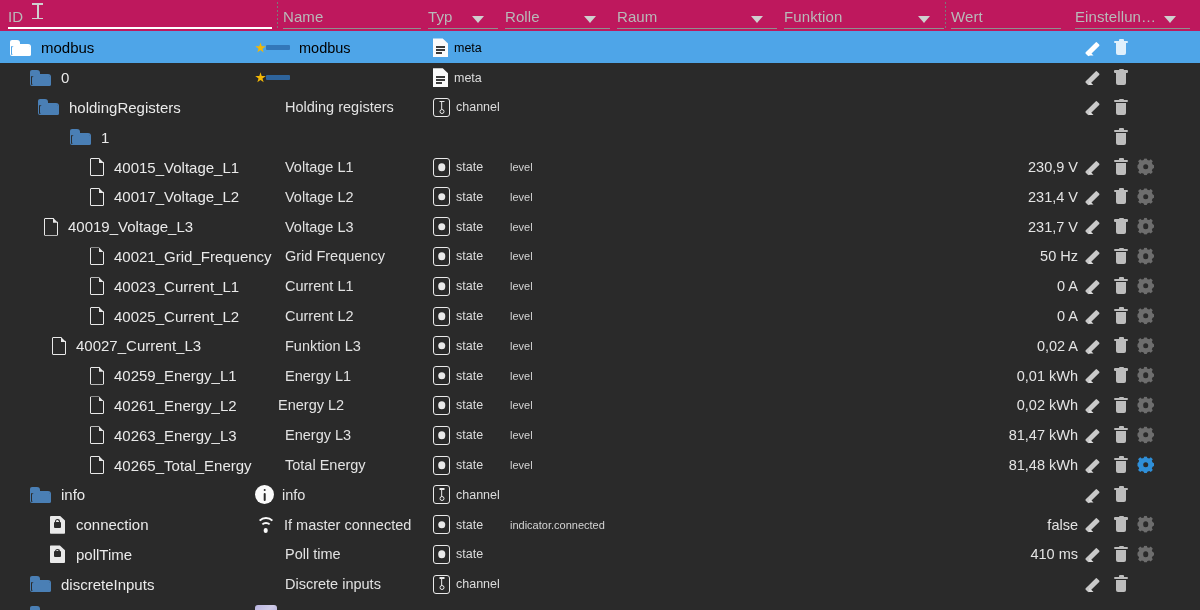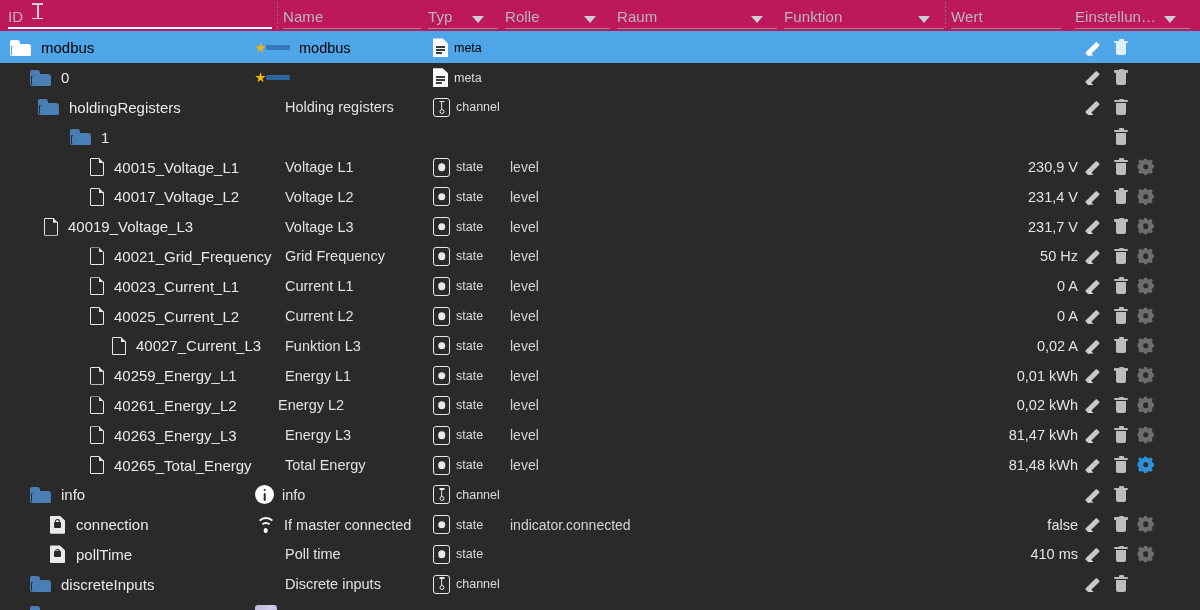--- a/index.html
+++ b/index.html
@@ -60,21 +60,21 @@
   .c-id   { left:0; }
   .c-name { left:255px; }
   .c-typ  { left:433px; }
   .c-rolle{ left:510px; }
   .c-wert { left:948px; width:130px; justify-content:flex-end; }
   .c-act  { left:1088px; width:100px; }
 
   .id-label{ font-size:15px; color:#eaeaea; white-space:nowrap; }
   .name-label{ font-size:14.5px; color:#e2e2e2; white-space:nowrap; }
   .typ-label{ font-size:12.5px; color:#dcdcdc; white-space:nowrap; margin-left:6px; }
-  .rolle-label{ font-size:14px; color:#d4d4d4; white-space:nowrap; }
+  .rolle-label{ font-size:11px; color:#d4d4d4; white-space:nowrap; }
   .wert-label{ font-size:14.5px; color:#e4e4e4; white-space:nowrap; }
 
   
   .ico{ display:inline-block; flex:0 0 auto; position:relative; }
 
   
   .folder{ width:21px; height:16px; }
   .folder .fb{
     position:absolute; left:0; bottom:0; width:21px; height:12px;
     background:#4a7fb5; border-radius:1px 3px 2px 2px;
@@ -657,21 +657,21 @@
             <span class="lid"></span>
             <span class="bin"></span>
           </span>
           <span class="ico gear" style="position: absolute; left: 49px; top: 6px;">
             <span class="g"></span>
             <span class="hole"></span>
           </span>
         </div>
       </div>
       <div class="row" style="top: 298px;">
-        <div class="cell c-id" style="padding-left: 112px;">
+        <div class="cell c-id" style="padding-left: 52px;">
           <span class="ico doc">
             <span class="pg"></span>
             <span class="cn"></span>
           </span>
           <span class="id-label" style="margin-left: 10px;">40027_Current_L3</span>
         </div>
         <div class="cell c-name">
           <span class="name-label" style="margin-left: 30px;">Funktion L3</span>
         </div>
         <div class="cell c-typ">

